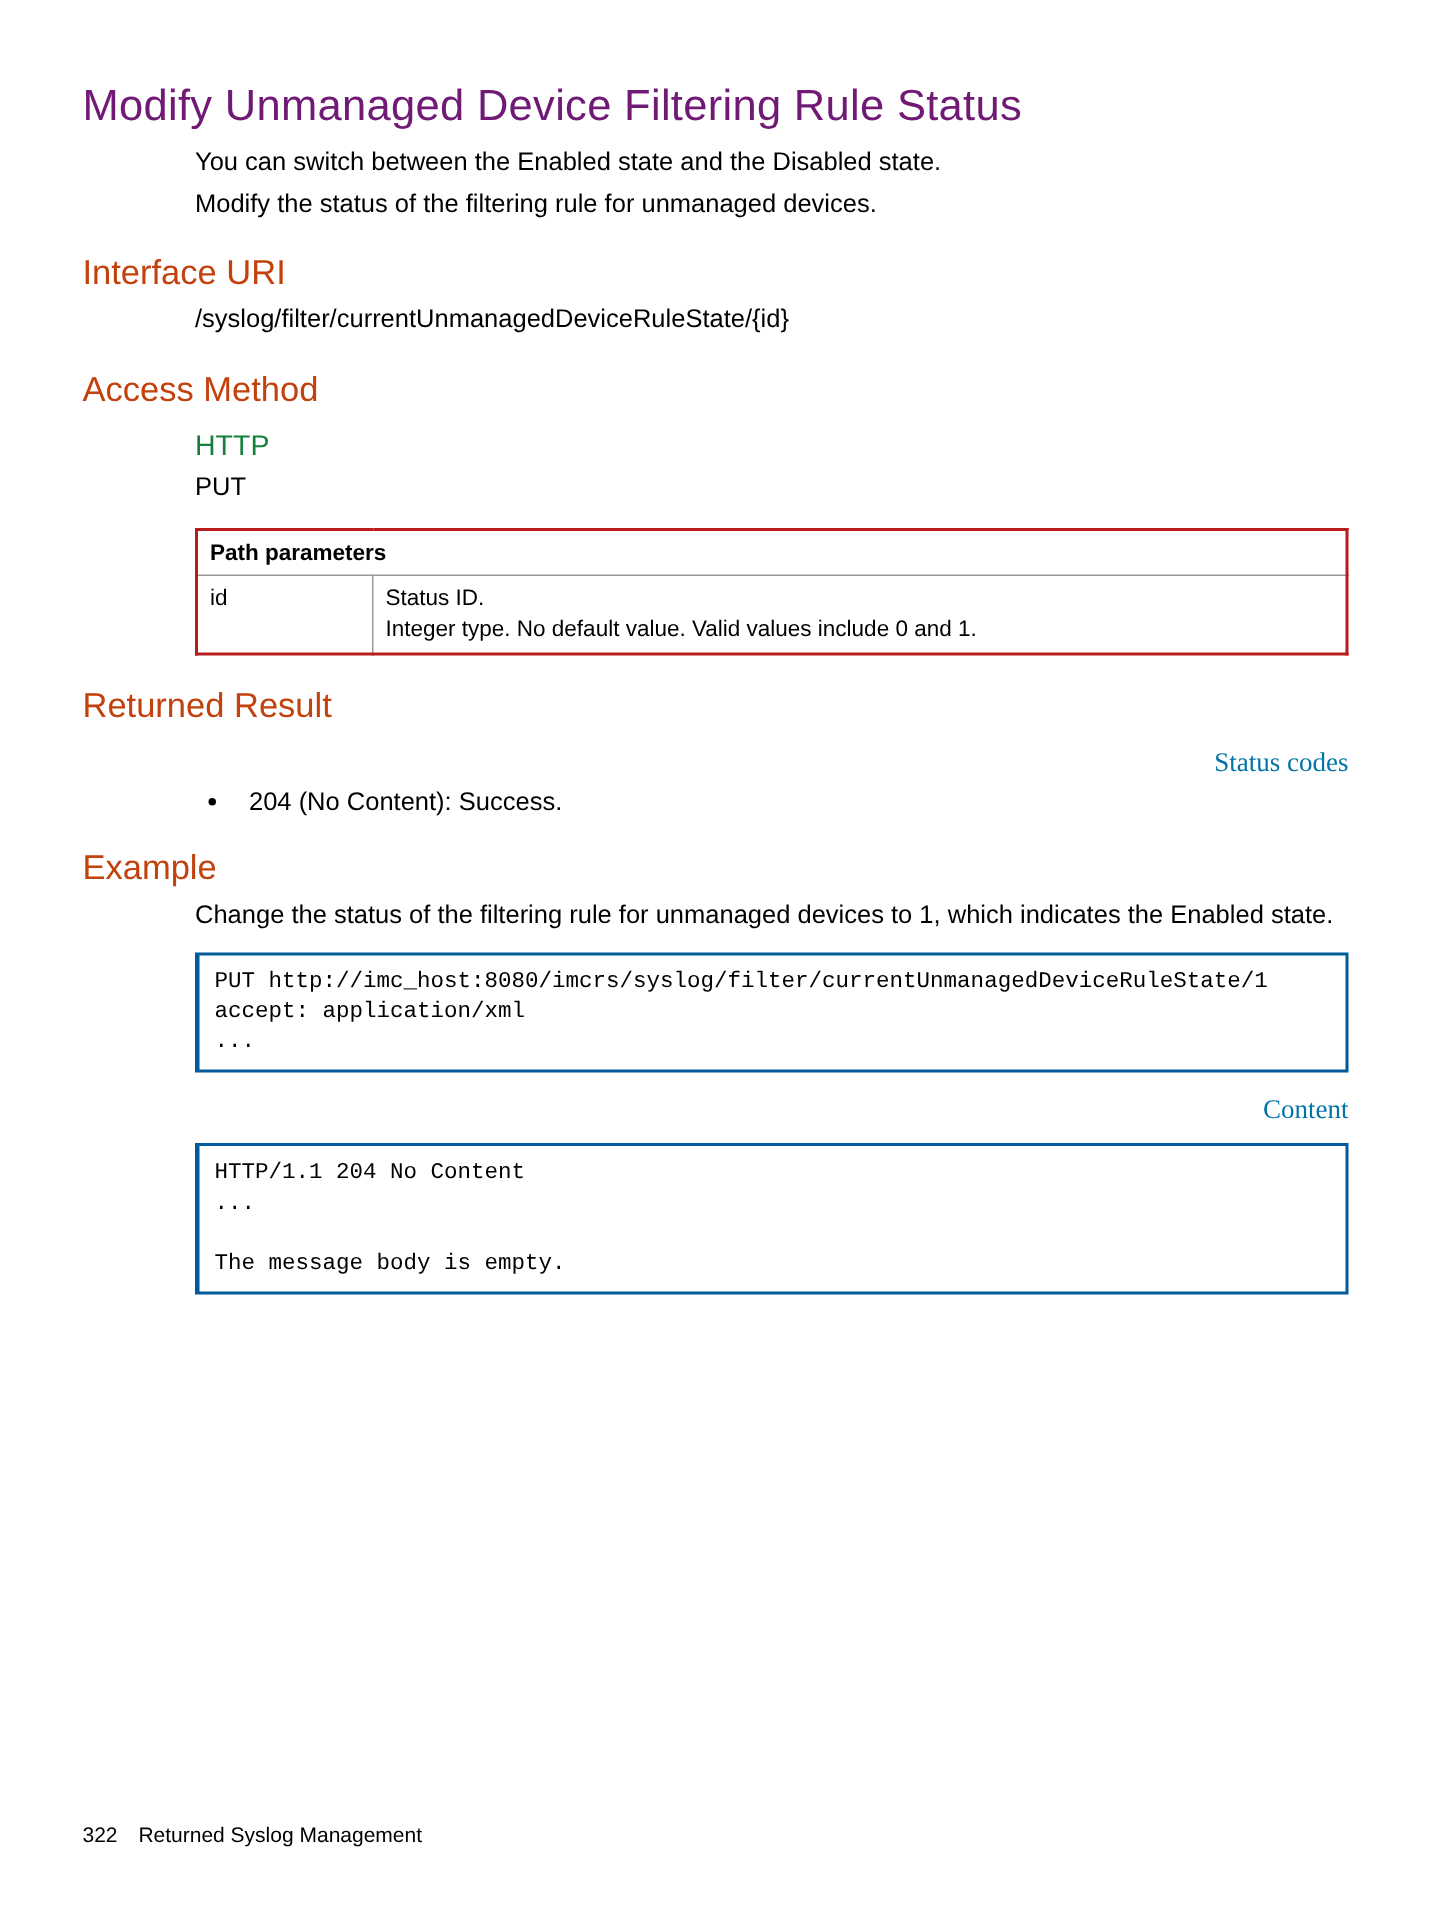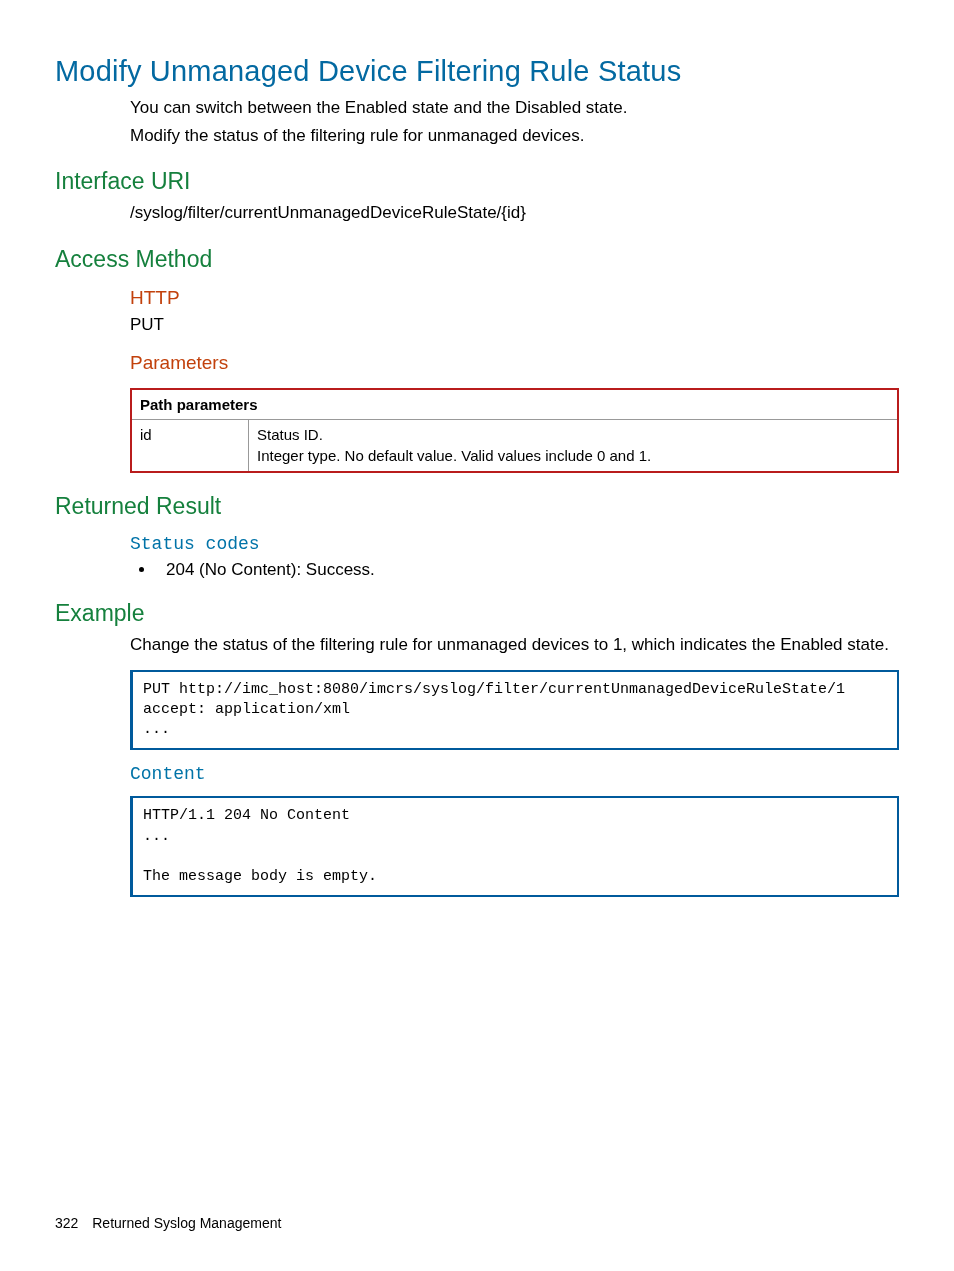--- a/index.html
+++ b/index.html
@@ -10,44 +10,45 @@
     height: 1271px;
     box-sizing: border-box;
     color: #000;
     position: relative;
     background: #fff;
   }
   .h1 {
     font-family: "Futura", "Trebuchet MS", Arial, sans-serif;
     font-weight: 300;
     font-size: 29px;
-    color: #0369a1;
+    color: #701a75;
     margin: 0 0 8px 0;
     letter-spacing: 0.2px;
   }
   .h2 {
     font-family: "Futura", "Trebuchet MS", Arial, sans-serif;
     font-weight: 300;
     font-size: 23px;
-    color: #15803d;
+    color: #c2410c;
     margin: 20px 0 6px 0;
   }
   .h3 {
     font-family: "Futura", "Trebuchet MS", Arial, sans-serif;
     font-weight: 300;
     font-size: 19px;
-    color: #c2410c;
+    color: #15803d;
     margin: 14px 0 4px 0;
   }
   .h4 {
-    font-family: Liberation Mono, monospace;
+    font-family: Liberation Serif, serif;
     font-weight: 300;
     font-size: 18px;
     color: #0073a8;
     margin: 14px 0 6px 0;
+    text-align: right;
   }
   .intro {
     margin-left: 75px;
   }
   .intro p {
     font-size: 17px;
     line-height: 1.45;
     margin: 3px 0;
   }
   .sub {
@@ -123,21 +124,20 @@
 <h2 class="h2">Interface URI</h2>
 <div class="sub">
   <p>/syslog/filter/currentUnmanagedDeviceRuleState/{id}</p>
 </div>
 
 <h2 class="h2">Access Method</h2>
 <div class="sub">
   <div class="h3">HTTP</div>
   <p>PUT</p>
 
-  <div class="h3">Parameters</div>
   <table class="params">
     <tbody>
         <tr>
       <th colspan="2">Path parameters</th>
     </tr>
     <tr>
       <td class="keycol">id</td>
       <td>
         <span>Status ID.</span><br>
         <span>Integer type. No default value. Valid values include 0 and 1.</span>

